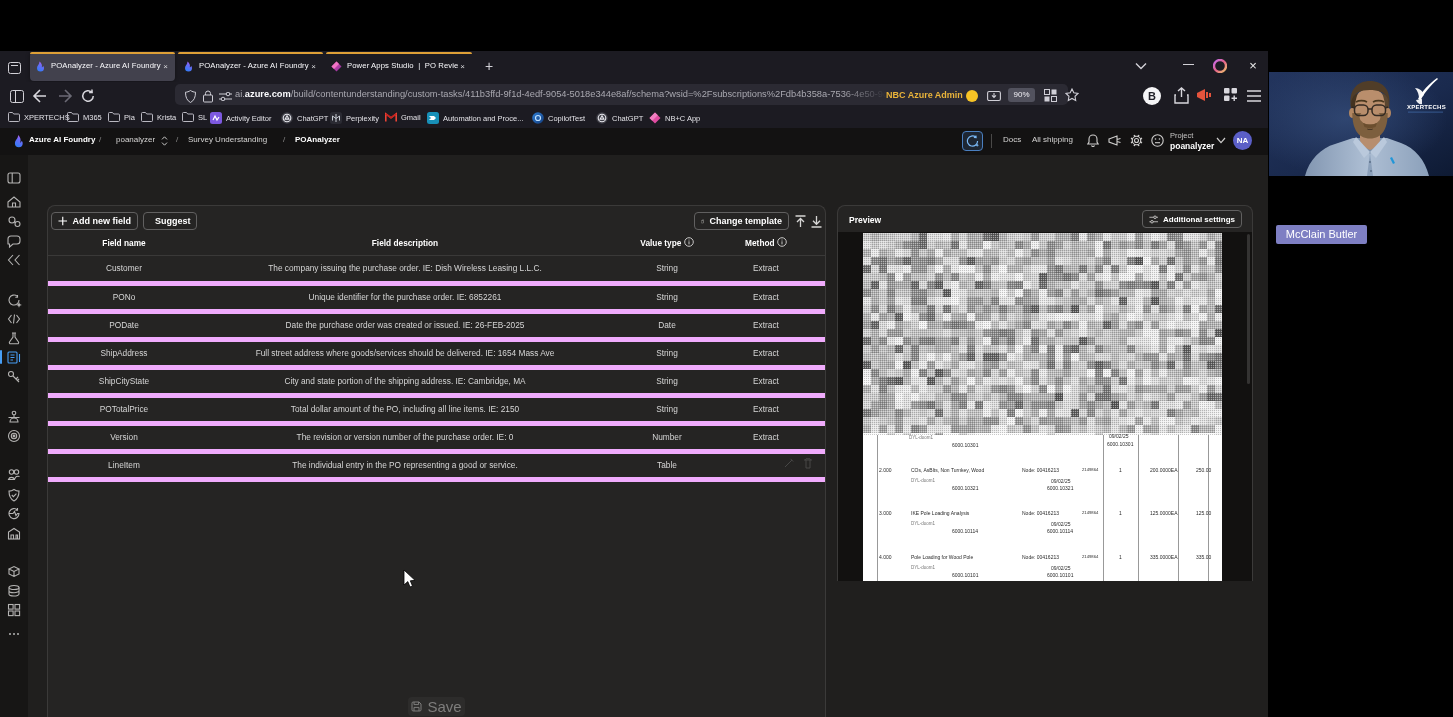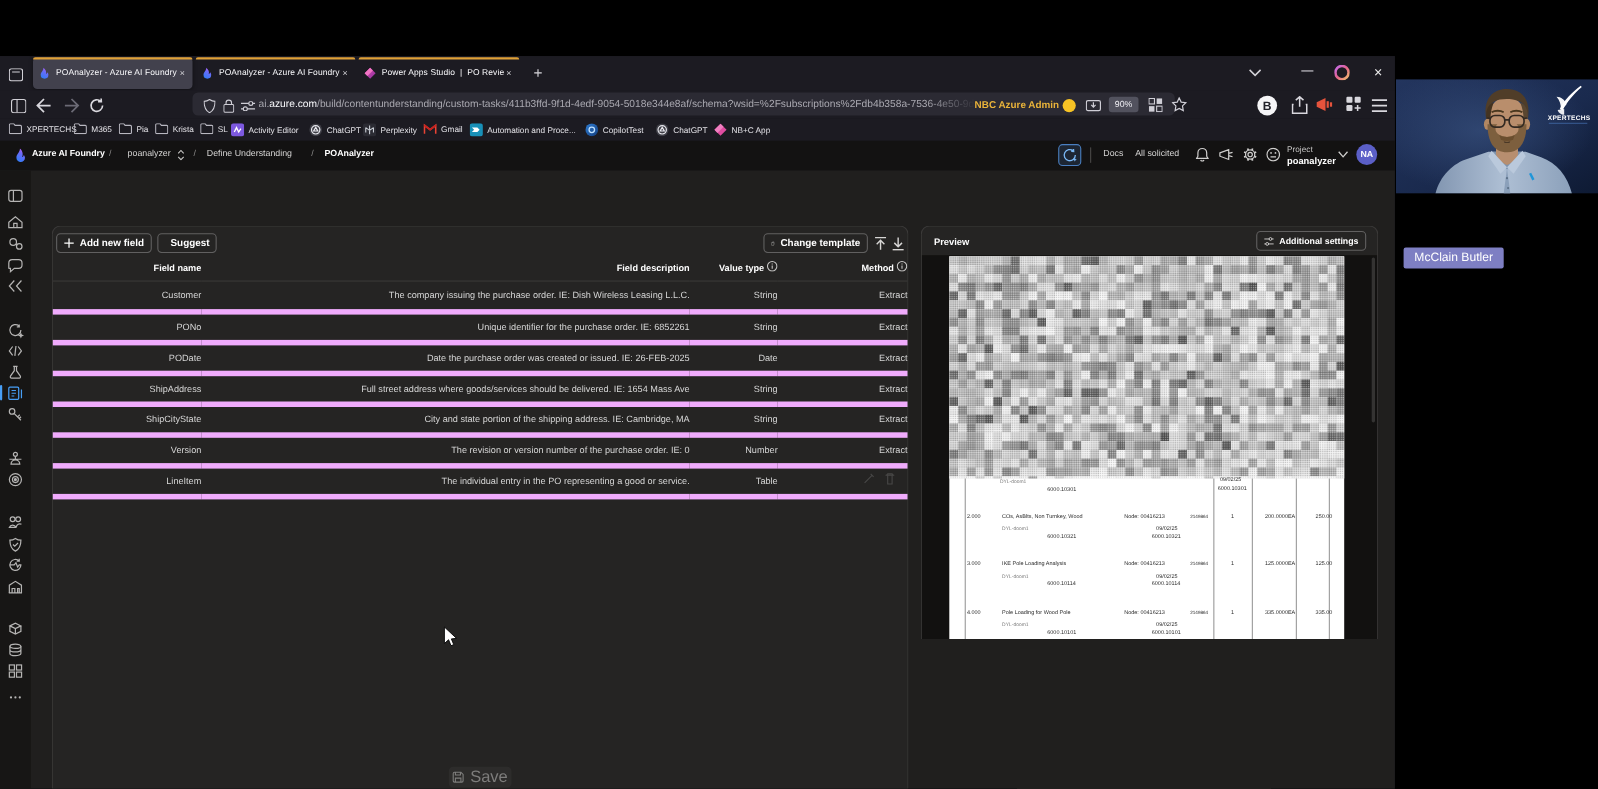--- a/index.html
+++ b/index.html
@@ -18,21 +18,21 @@
   .tab .ttl { position:absolute; left:21px; top:9px; font-size:7.7px; color:#fbfbfe; white-space:nowrap; letter-spacing:.1px; }
   .tab .cx { position:absolute; right:7px; top:10px; font-size:8px; color:#d7d7db; }
   .tab.active { background:#42414d; box-shadow:0 0 4px rgba(0,0,0,.4); }
   .tabfav { position:absolute; left:5px; top:8px; width:12px; height:13px; }
 
   
   #navbar { position:absolute; left:0; top:31px; width:100%; height:26px; background:#1c1b22; }
   #urlfield { position:absolute; left:175px; top:2px; width:893px; height:21px; background:#2b2a33; border-radius:5px; color:#b6b5bd; }
   #urltext { position:absolute; left:60px; top:5px; font-size:9.3px; white-space:nowrap; overflow:hidden; width:700px; color:#a9a8b0;
              -webkit-mask-image:linear-gradient(90deg,#000 93%,transparent); }
-  #urltext b { color:#fbfbfe; font-weight:normal; }
+  #urltext b { color:#fbfbfe; font-weight:bold; }
 
   
   #bmbar { position:absolute; left:0; top:57px; width:100%; height:20px; background:#1c1b22; font-size:7.5px; color:#e3e2e7; }
   .bm { position:absolute; top:4px; display:flex; align-items:center; gap:4px; white-space:nowrap; }
 
   
   #page { position:absolute; left:0; top:77px; width:1268px; height:589px; background:#201f1e; }
   #azunav { position:absolute; left:0; top:0; width:100%; height:27px; background:#131212; color:#fff; }
   .crumb { font-size:8px; color:#d6d5d4; }
 
@@ -41,21 +41,21 @@
   #schemahdr { position:absolute; left:28px; top:27px; width:1240px; height:50px; background:#201f1e; }
 
   
   #leftcard { position:absolute; left:47px; top:77px; width:779px; height:512px; background:#252423; border:1px solid #3b3a39; border-radius:8px 8px 0 0; border-bottom:none; }
   
   #prevcard { position:absolute; left:837px; top:77px; width:416px; height:376px; background:#252423; border:1px solid #3b3a39; border-radius:8px 8px 0 0; border-bottom:none; overflow:hidden; }
 
   .fbtn { position:absolute; height:18px; border:1px solid #616060; border-radius:4px; background:transparent; color:#fff; font-size:9px; font-weight:bold; display:flex; align-items:center; gap:5px; padding:0 6px; white-space:nowrap; }
 
   table.fields { position:absolute; left:0px; top:25px; width:777px; border-collapse:collapse; table-layout:fixed; }
-  table.fields td, table.fields th { font-size:8.3px; font-weight:normal; color:#d6d6d6; text-align:right; height:28px; padding:0; vertical-align:middle; }
+  table.fields td, table.fields th { font-size:8.3px; font-weight:normal; color:#d6d6d6; text-align:center; height:28px; padding:0; vertical-align:middle; }
   table.fields th { color:#fff; font-weight:bold; height:24px; }
   table.fields tr { border-bottom:5px solid #f0abfc; }
   table.fields tr.hdr { border-bottom:1px solid #3a3938; }
 
   
   #cam { position:absolute; left:1269px; top:72px; width:184px; height:104px; }
   #nametag { position:absolute; left:1276px; top:225px; width:91px; height:19px; background:#7e7fc3; border-radius:2px; color:#fff; font-size:11px; line-height:19px; text-align:center; }
 </style>
 </head>
 <body>
@@ -296,31 +296,31 @@
         <svg class="abs" style="left:14px;top:7px" width="11" height="13" viewBox="0 0 24 28">
             <path d="M9 0 C9 8 2 11 2 18 a8.5 8.5 0 0 0 17 0 c0-2.5-1.2-4.2-2.5-5.5 0 2.6-2 4-3.2 4C16 12 14 4 9 0Z" fill="url(#aif1)"></path>
           </svg>
         <div class="abs crumb" style="left:29px;top:7px;font-weight:bold;color:#fff">Azure AI Foundry</div>
         <div class="abs crumb" style="left:99px;top:7px;color:#8f8e8d">/</div>
         <div class="abs crumb" style="left:116px;top:7px">poanalyzer</div>
         <svg class="abs" style="left:161px;top:8px" width="7" height="10" viewBox="0 0 7 10">
             <path d="M1 3.4 L3.5 0.8 L6 3.4 M1 6.6 L3.5 9.2 L6 6.6" fill="none" stroke="#c8c7c6" stroke-width="1"></path>
           </svg>
         <div class="abs crumb" style="left:176px;top:7px;color:#8f8e8d">/</div>
-        <div class="abs crumb" style="left:188px;top:7px">Define Understanding</div>
+        <div class="abs crumb" style="left:188px;top:7px">Survey Understanding</div>
         <div class="abs crumb" style="left:283px;top:7px;color:#8f8e8d">/</div>
         <div class="abs crumb" style="left:295px;top:7px;font-weight:bold;color:#fff">POAnalyzer</div>
         <div class="abs" style="left:962px;top:3px;width:21px;height:20px;border:1px solid #4a7fc0;border-radius:4px;background:#1d2633"></div>
         <svg class="abs" style="left:966px;top:7px" width="13" height="12" viewBox="0 0 14 13">
             <path d="M12.5 6.5 a5.5 5.5 0 1 1 -2-4.2 M10.7 0.5 l0.2 2.4 -2.4 -0.2" fill="none" stroke="#7ab8f5" stroke-width="1.3"></path>
             <path d="M12 9 l0.6 1.4 1.4 0.6 -1.4 0.6 -0.6 1.4 -0.6 -1.4 -1.4 -0.6 1.4 -0.6Z" fill="#7ab8f5"></path>
           </svg>
         <div class="abs" style="left:991px;top:6px;width:1px;height:14px;background:#4a4948"></div>
         <div class="abs crumb" style="left:1003px;top:7px">Docs</div>
-        <div class="abs crumb" style="left:1032px;top:7px">All solicited</div>
+        <div class="abs crumb" style="left:1032px;top:7px">All shipping</div>
         <svg class="abs" style="left:1087px;top:6px" width="12" height="13" viewBox="0 0 12 13">
             <path d="M6 1 a4 4 0 0 1 4 4 v3 l1.2 2 H0.8 L2 8 V5 a4 4 0 0 1 4-4Z M4.5 11.5 a1.6 1.6 0 0 0 3 0" fill="none" stroke="#cfcecd" stroke-width="1.1"></path>
           </svg>
         <svg class="abs" style="left:1108px;top:7px" width="14" height="11" viewBox="0 0 14 11">
             <path d="M1 4 L9 1 V10 L1 7Z M1 4 v3 M9 4.5 l3.5-1 M9 6.5 l3.5 1" fill="none" stroke="#cfcecd" stroke-width="1.1"></path>
           </svg>
         <svg class="abs" style="left:1130px;top:6px" width="13" height="13" viewBox="0 0 13 13">
             <circle cx="6.5" cy="6.5" r="2" fill="none" stroke="#cfcecd" stroke-width="1.1"></circle>
             <circle cx="6.5" cy="6.5" r="4.2" fill="none" stroke="#cfcecd" stroke-width="1.1"></circle>
             <path d="M10.4 8.1 L12.0 8.8 M8.1 10.4 L8.8 12.0 M4.9 10.4 L4.2 12.0 M2.6 8.1 L1.0 8.8 M2.6 4.9 L1.0 4.2 M4.9 2.6 L4.2 1.0 M8.1 2.6 L8.8 1.0 M10.4 4.9 L12.0 4.2" stroke="#cfcecd" stroke-width="1.6" fill="none"></path>
@@ -490,20 +490,26 @@
               </tr>
           <tr>
                 <td style="padding-left:17px">ShipAddress</td>
                 <td>Full street address where goods/services should be delivered. IE: 1654 Mass Ave</td>
                 <td>String</td>
                 <td>Extract</td>
               </tr>
           <tr>
                 <td style="padding-left:17px">ShipCityState</td>
                 <td>City and state portion of the shipping address. IE: Cambridge, MA</td>
+                <td>String</td>
+                <td>Extract</td>
+              </tr>
+          <tr>
+                <td style="padding-left:17px">POTotalPrice</td>
+                <td>Total dollar amount of the PO, including all line items. IE: 2150</td>
                 <td>String</td>
                 <td>Extract</td>
               </tr>
           <tr>
                 <td style="padding-left:17px">Version</td>
                 <td>The revision or version number of the purchase order. IE: 0</td>
                 <td>Number</td>
                 <td>Extract</td>
               </tr>
           <tr>

